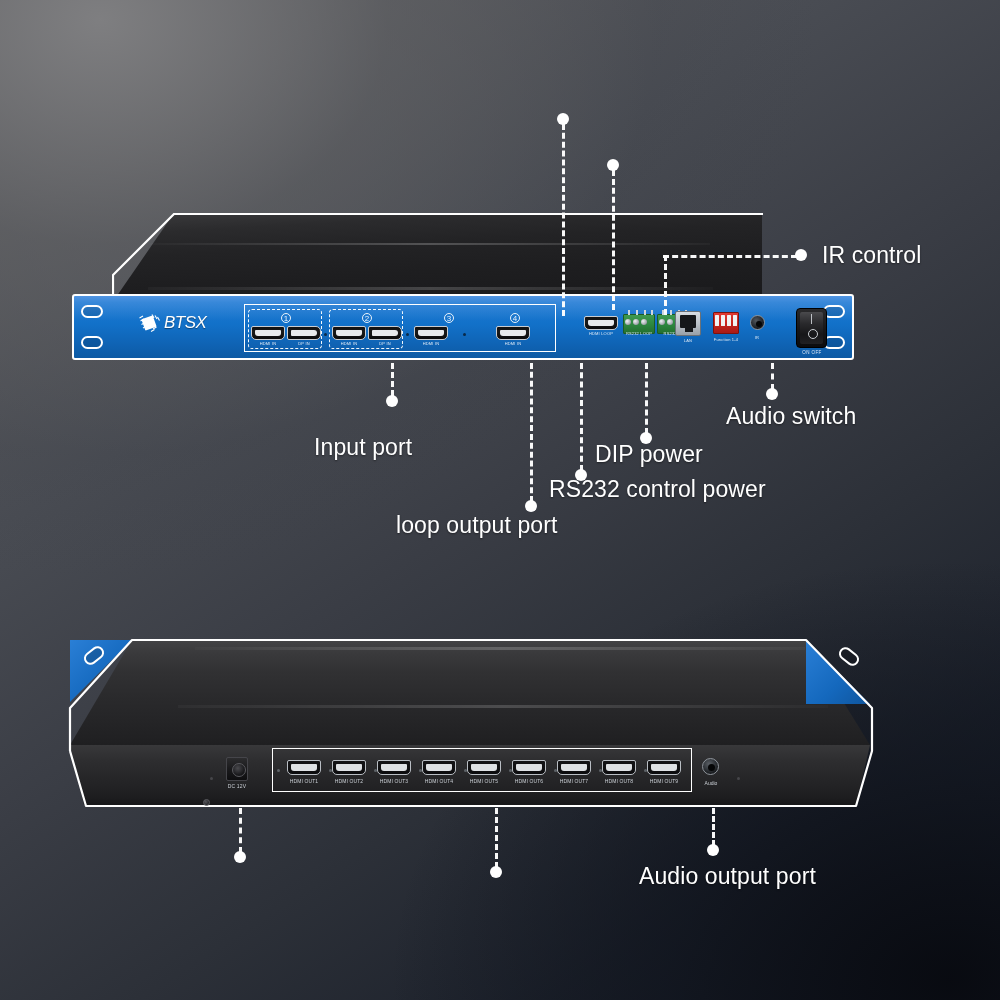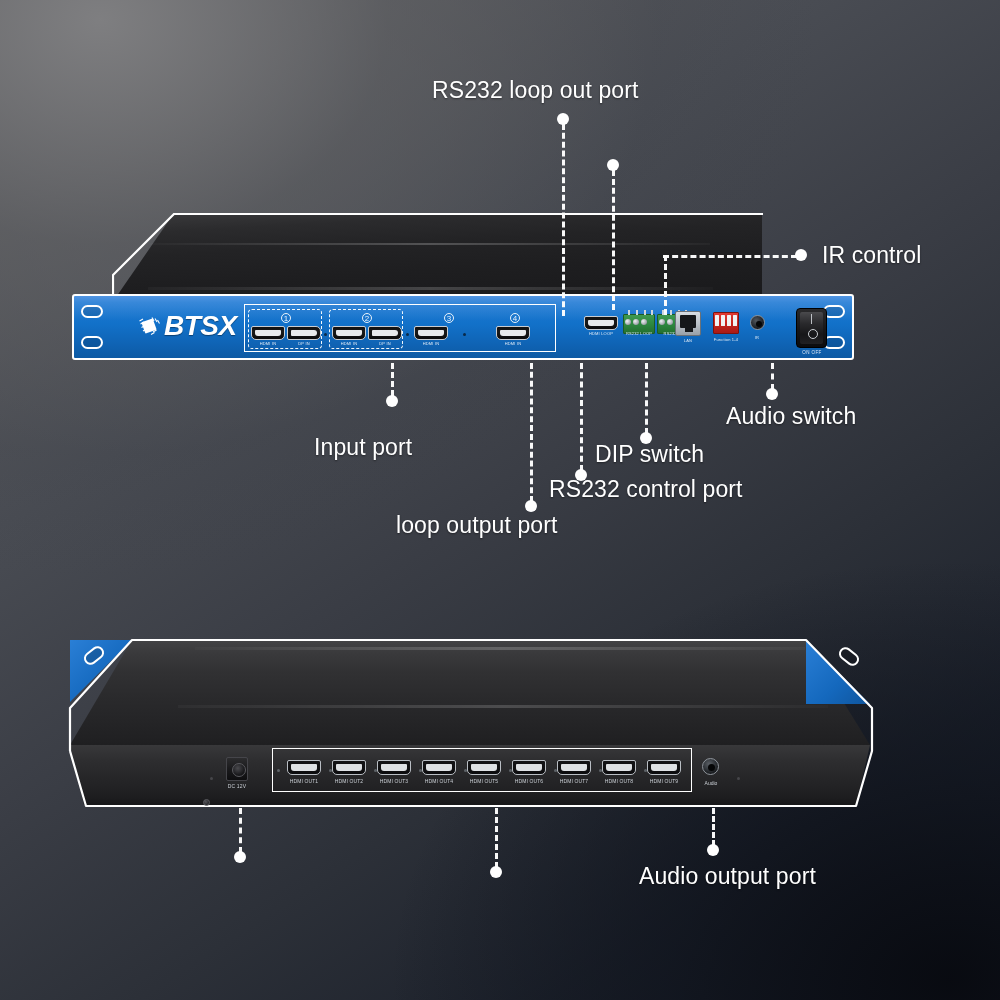--- a/index.html
+++ b/index.html
@@ -90,21 +90,21 @@
     border:2px solid #ffffff; border-radius:7px;
     background:rgba(0,0,0,0.12);
   }
   .ear-hole.t { top:9px; }
   .ear-hole.b { bottom:9px; }
 
   
   #logo { position:absolute; left:62px; top:14px; display:flex; align-items:center; gap:2px; }
   .logo-chip { width:26px; height:26px; position:relative; }
   .logo-text {
-    color:#fff; font-weight:bold; font-size:28px; font-style:italic;
+    color:#fff; font-weight:normal; font-size:17px; font-style:italic;
     letter-spacing:-0.5px;
     font-family:"Liberation Sans", sans-serif;
     text-shadow:0 1px 1px rgba(0,0,0,0.4);
   }
 
   
   #in-group {
     position:absolute; left:170px; top:8px; width:312px; height:48px;
     border:1.6px solid #ffffff;
   }
@@ -500,21 +500,20 @@
     <div class="olabel" style="left:323px;top:29px;">HDMI OUT8</div>
     <div class="osep" style="left:371px;top:20px;"></div>
     <div class="ohdmi" style="left:374px;top:11px;"></div>
     <div class="olabel" style="left:368px;top:29px;">HDMI OUT9</div>
   </div>
 
   <div class="audio-jack"></div>
   <div class="audio-caption">Audio</div>
   <div class="vent-dot" style="left:737px;top:777px;"></div>
 
-  <div class="lbl" style="left:432px; top:78px;">RS232 loop out port</div>
   <div class="dot" style="left:557px; top:113px;"></div>
   <div class="vline" style="left:562px; top:124px; height:192px;"></div>
 
   <div class="dot" style="left:607px; top:159px;"></div>
   <div class="vline" style="left:612px; top:170px; height:140px;"></div>
 
   <div class="lbl" style="left:822px; top:243px;">IR control</div>
   <div class="dot" style="left:795px; top:249px;"></div>
   <div class="hline" style="left:663px; top:255px; width:134px;"></div>
   <div class="vline" style="left:664px; top:255px; height:60px;"></div>
@@ -522,25 +521,25 @@
   <div class="vline" style="left:391px; top:363px; height:33px;"></div>
   <div class="dot" style="left:386px; top:395px;"></div>
   <div class="lbl" style="left:314px; top:435px;">Input port</div>
 
   <div class="vline" style="left:530px; top:363px; height:139px;"></div>
   <div class="dot" style="left:525px; top:500px;"></div>
   <div class="lbl" style="left:396px; top:513px;">loop output port</div>
 
   <div class="vline" style="left:580px; top:363px; height:108px;"></div>
   <div class="dot" style="left:575px; top:469px;"></div>
-  <div class="lbl" style="left:549px; top:477px;">RS232 control port</div>
+  <div class="lbl" style="left:549px; top:477px;">RS232 control power</div>
 
   <div class="vline" style="left:645px; top:363px; height:71px;"></div>
   <div class="dot" style="left:640px; top:432px;"></div>
-  <div class="lbl" style="left:595px; top:442px;">DIP switch</div>
+  <div class="lbl" style="left:595px; top:442px;">DIP power</div>
 
   <div class="vline" style="left:771px; top:363px; height:27px;"></div>
   <div class="dot" style="left:766px; top:388px;"></div>
   <div class="lbl" style="left:726px; top:404px;">Audio switch</div>
 
   <div class="vline" style="left:239px; top:808px; height:45px;"></div>
   <div class="dot" style="left:234px; top:851px;"></div>
 
   <div class="vline" style="left:495px; top:808px; height:60px;"></div>
   <div class="dot" style="left:490px; top:866px;"></div>

